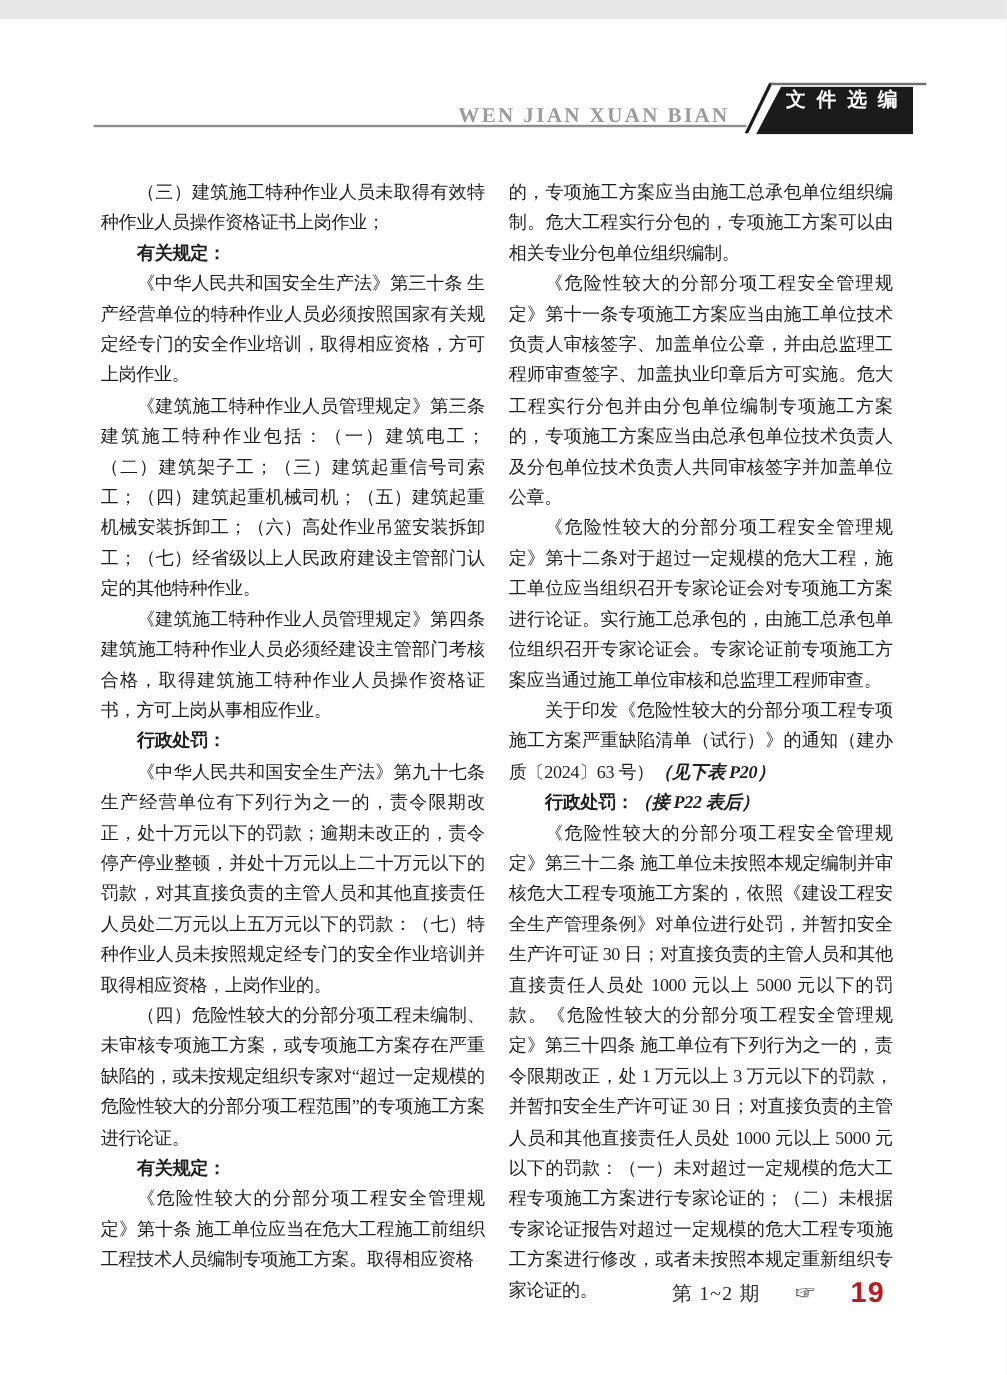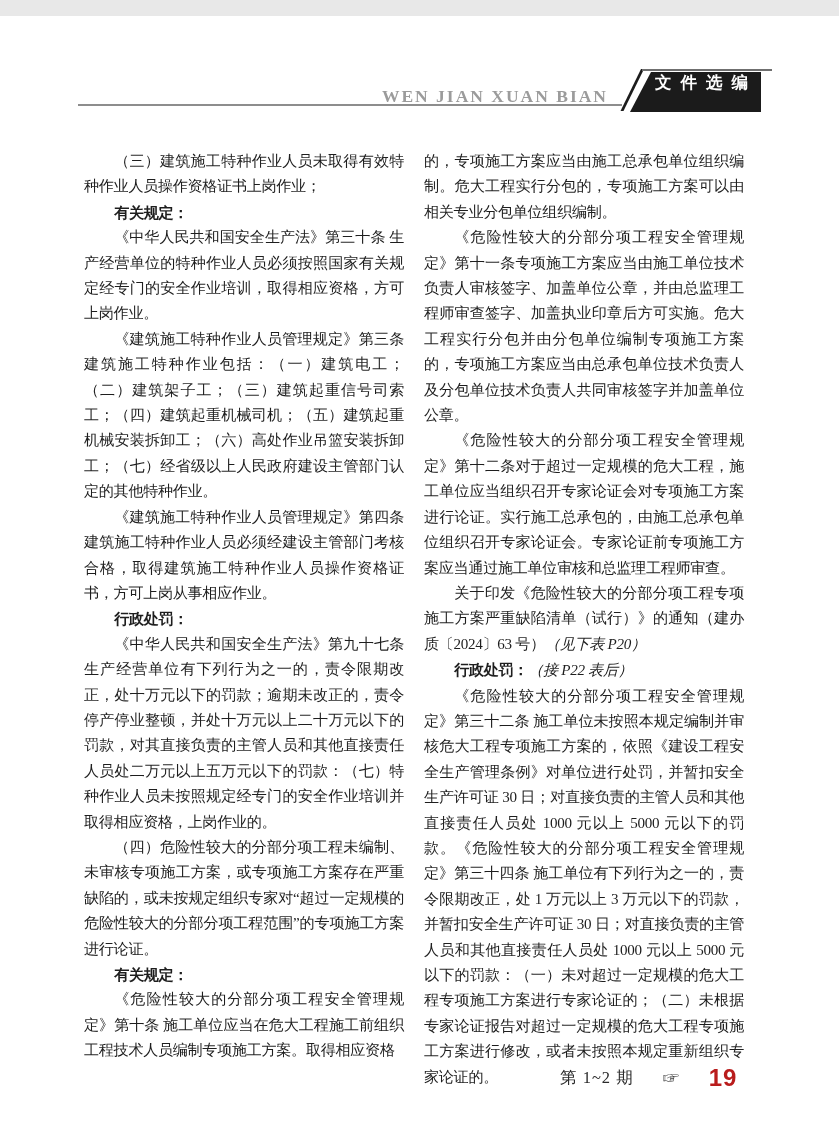--- a/index.html
+++ b/index.html
@@ -61,25 +61,25 @@
   .col {
     width: 320px;
     font-size: 15.1px;
     line-height: 25.4px;
     text-align: justify;
     letter-spacing: -0.3px;
   }
   .col p { margin: 0; text-indent: 2em; }
   .col p.noindent { text-indent: 0; }
   .heading {
-    font-family: Liberation Sans, sans-serif;
+    font-family: Liberation Mono, monospace;
     font-weight: bold;
   }
   .bi {
-    font-weight: normal; font-style: italic;
+    font-weight: bold; font-style: italic;
   }
 
   
   .footer {
     position: absolute; left: 560px; top: 1048px;
     display: flex; align-items: center; gap: 28px;
     white-space: nowrap;
   }
   .footer .issue {
     font-size: 16.5px; color: #2a2a2a;

